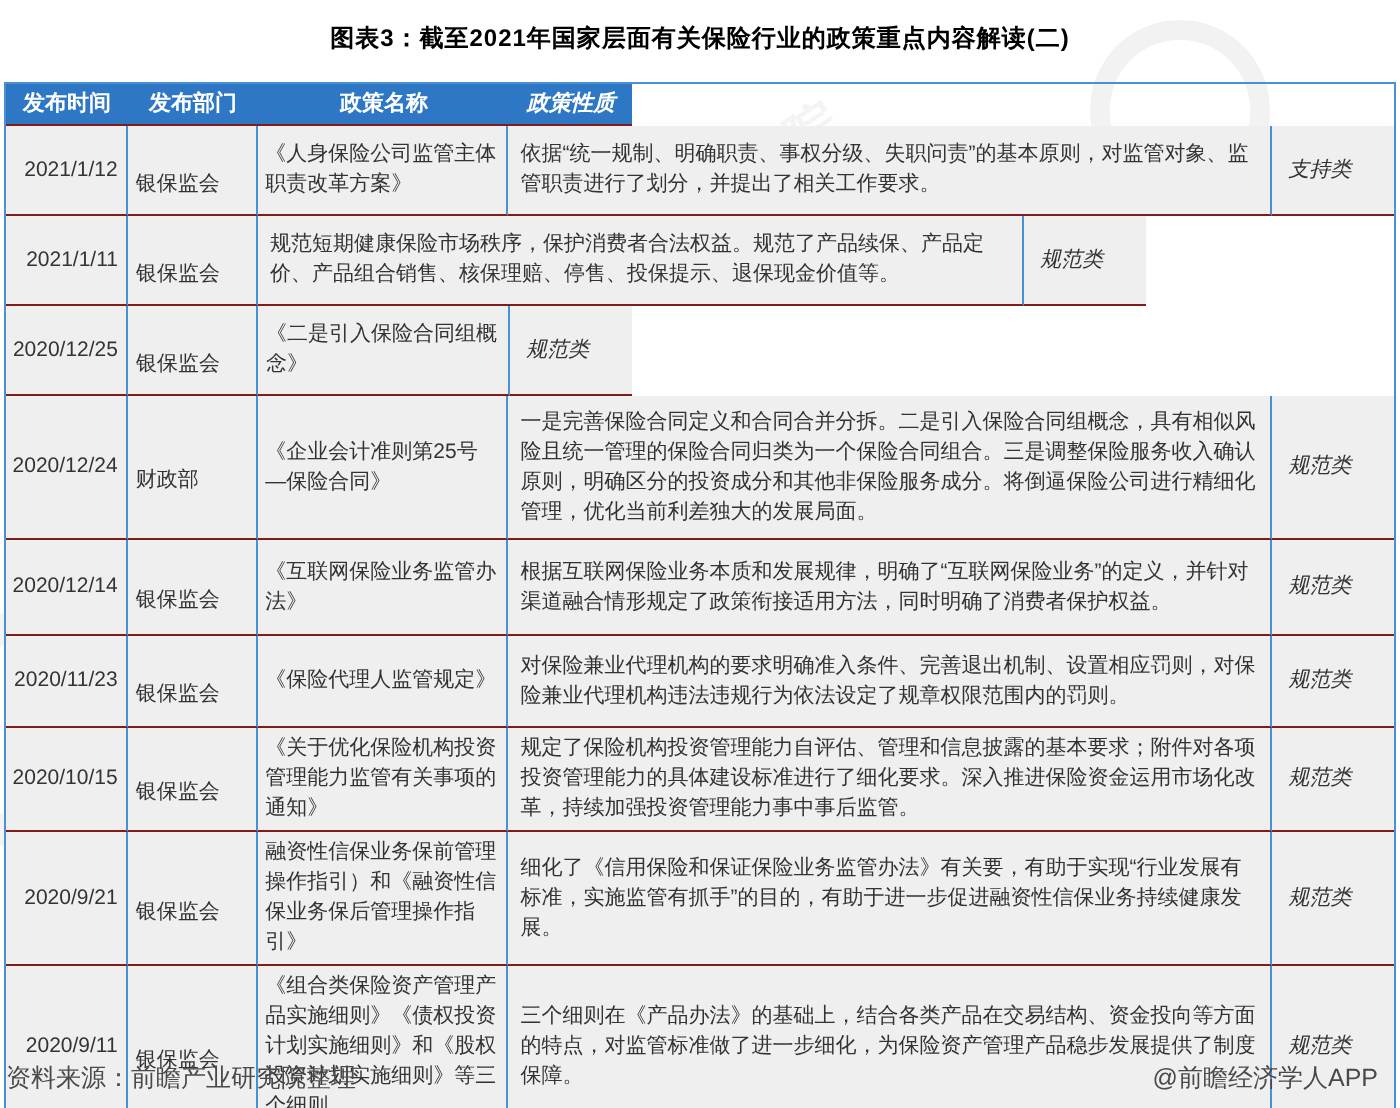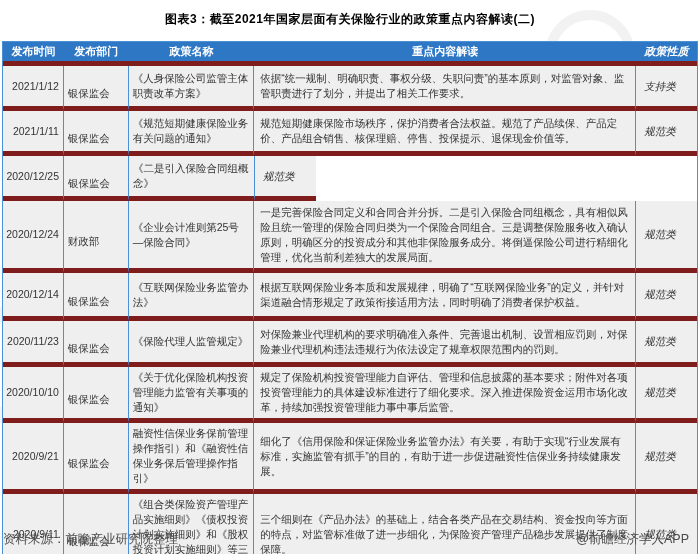--- a/index.html
+++ b/index.html
@@ -6,21 +6,21 @@
   html,body { width:700px; height:554px; background:#ffffff; overflow:hidden;
     font-family:"Liberation Sans","DejaVu Sans",sans-serif; }
   .page { position:relative; width:700px; height:554px; }
 
   .title { padding-top:11px; text-align:center; font-size:12px; font-weight:bold;
     color:#000; letter-spacing:0.5px; }
 
   .tbl { position:absolute; left:2px; top:41px; width:696px;
     border:1px solid #4a90d5; border-bottom:none; }
   .tr { display:flex; width:100%; }
-  .td { border-right:1px solid #4a90d5; border-bottom:5px solid #7f1d1d;
+  .td { border-right:1px solid #4a90d5; border-bottom:1px solid #7f1d1d;
     display:flex; align-items:center; font-size:10.5px; line-height:15px; color:#333;
     background:#efefef; }
   .td:last-child { border-right:none;font-style:italic; }
   .c1 { width:61px;  justify-content:flex-end; padding:2px 4px 2px 2px; }
   .c2 { width:65px;  padding:16px 3px 2px 4px; }
   .c3 { width:126px; padding:3px 4px; }
   .c4 { width:383px; padding:3px 6px; }
   .c5 { width:61px;  padding:2px 2px 2px 8px; }
 
   .thead .td { background:#2e77c5; color:#ffffff; font-weight:bold; font-size:11px;
@@ -54,36 +54,34 @@
   <div class="wm wm-t3">前瞻产业研究院</div>
   <div class="wm-circle wm-c1"></div>
   <div class="wm-circle wm-c2"></div>
 
   <div class="tbl">
 
     <div class="tr thead">
       <div class="td c1">发布时间</div>
       <div class="td c2">发布部门</div>
       <div class="td c3">政策名称</div>
-      <div class="td c4">重点内容解读</div>
       <div class="td c5">政策性质</div>
     </div>
 
     <div class="tr" style="min-height:45px">
       <div class="td c1">2021/1/12</div>
       <div class="td c2">银保监会</div>
       <div class="td c3">《人身保险公司监管主体职责改革方案》</div>
       <div class="td c4">依据“统一规制、明确职责、事权分级、失职问责”的基本原则，对监管对象、监管职责进行了划分，并提出了相关工作要求。</div>
       <div class="td c5">支持类</div>
     </div>
 
     <div class="tr" style="min-height:45px">
       <div class="td c1">2021/1/11</div>
       <div class="td c2">银保监会</div>
-      <div class="td c3">《规范短期健康保险业务有关问题的通知》</div>
       <div class="td c4">规范短期健康保险市场秩序，保护消费者合法权益。规范了产品续保、产品定价、产品组合销售、核保理赔、停售、投保提示、退保现金价值等。</div>
       <div class="td c5">规范类</div>
     </div>
 
     <div class="tr" style="min-height:45px">
       <div class="td c1">2020/12/25</div>
       <div class="td c2">银保监会</div>
       <div class="td c3">《二是引入保险合同组概念》</div>
       <div class="td c5">规范类</div>
     </div>
@@ -106,21 +104,21 @@
 
     <div class="tr" style="min-height:46px">
       <div class="td c1">2020/11/23</div>
       <div class="td c2">银保监会</div>
       <div class="td c3">《保险代理人监管规定》</div>
       <div class="td c4">对保险兼业代理机构的要求明确准入条件、完善退出机制、设置相应罚则，对保险兼业代理机构违法违规行为依法设定了规章权限范围内的罚则。</div>
       <div class="td c5">规范类</div>
     </div>
 
     <div class="tr" style="min-height:50px">
-      <div class="td c1">2020/10/10</div>
+      <div class="td c1">2020/10/15</div>
       <div class="td c2">银保监会</div>
       <div class="td c3">《关于优化保险机构投资管理能力监管有关事项的通知》</div>
       <div class="td c4">规定了保险机构投资管理能力自评估、管理和信息披露的基本要求；附件对各项投资管理能力的具体建设标准进行了细化要求。深入推进保险资金运用市场化改革，持续加强投资管理能力事中事后监管。</div>
       <div class="td c5">规范类</div>
     </div>
 
     <div class="tr" style="min-height:48px">
       <div class="td c1">2020/9/21</div>
       <div class="td c2">银保监会</div>
       <div class="td c3">融资性信保业务保前管理操作指引）和《融资性信保业务保后管理操作指引》</div>

